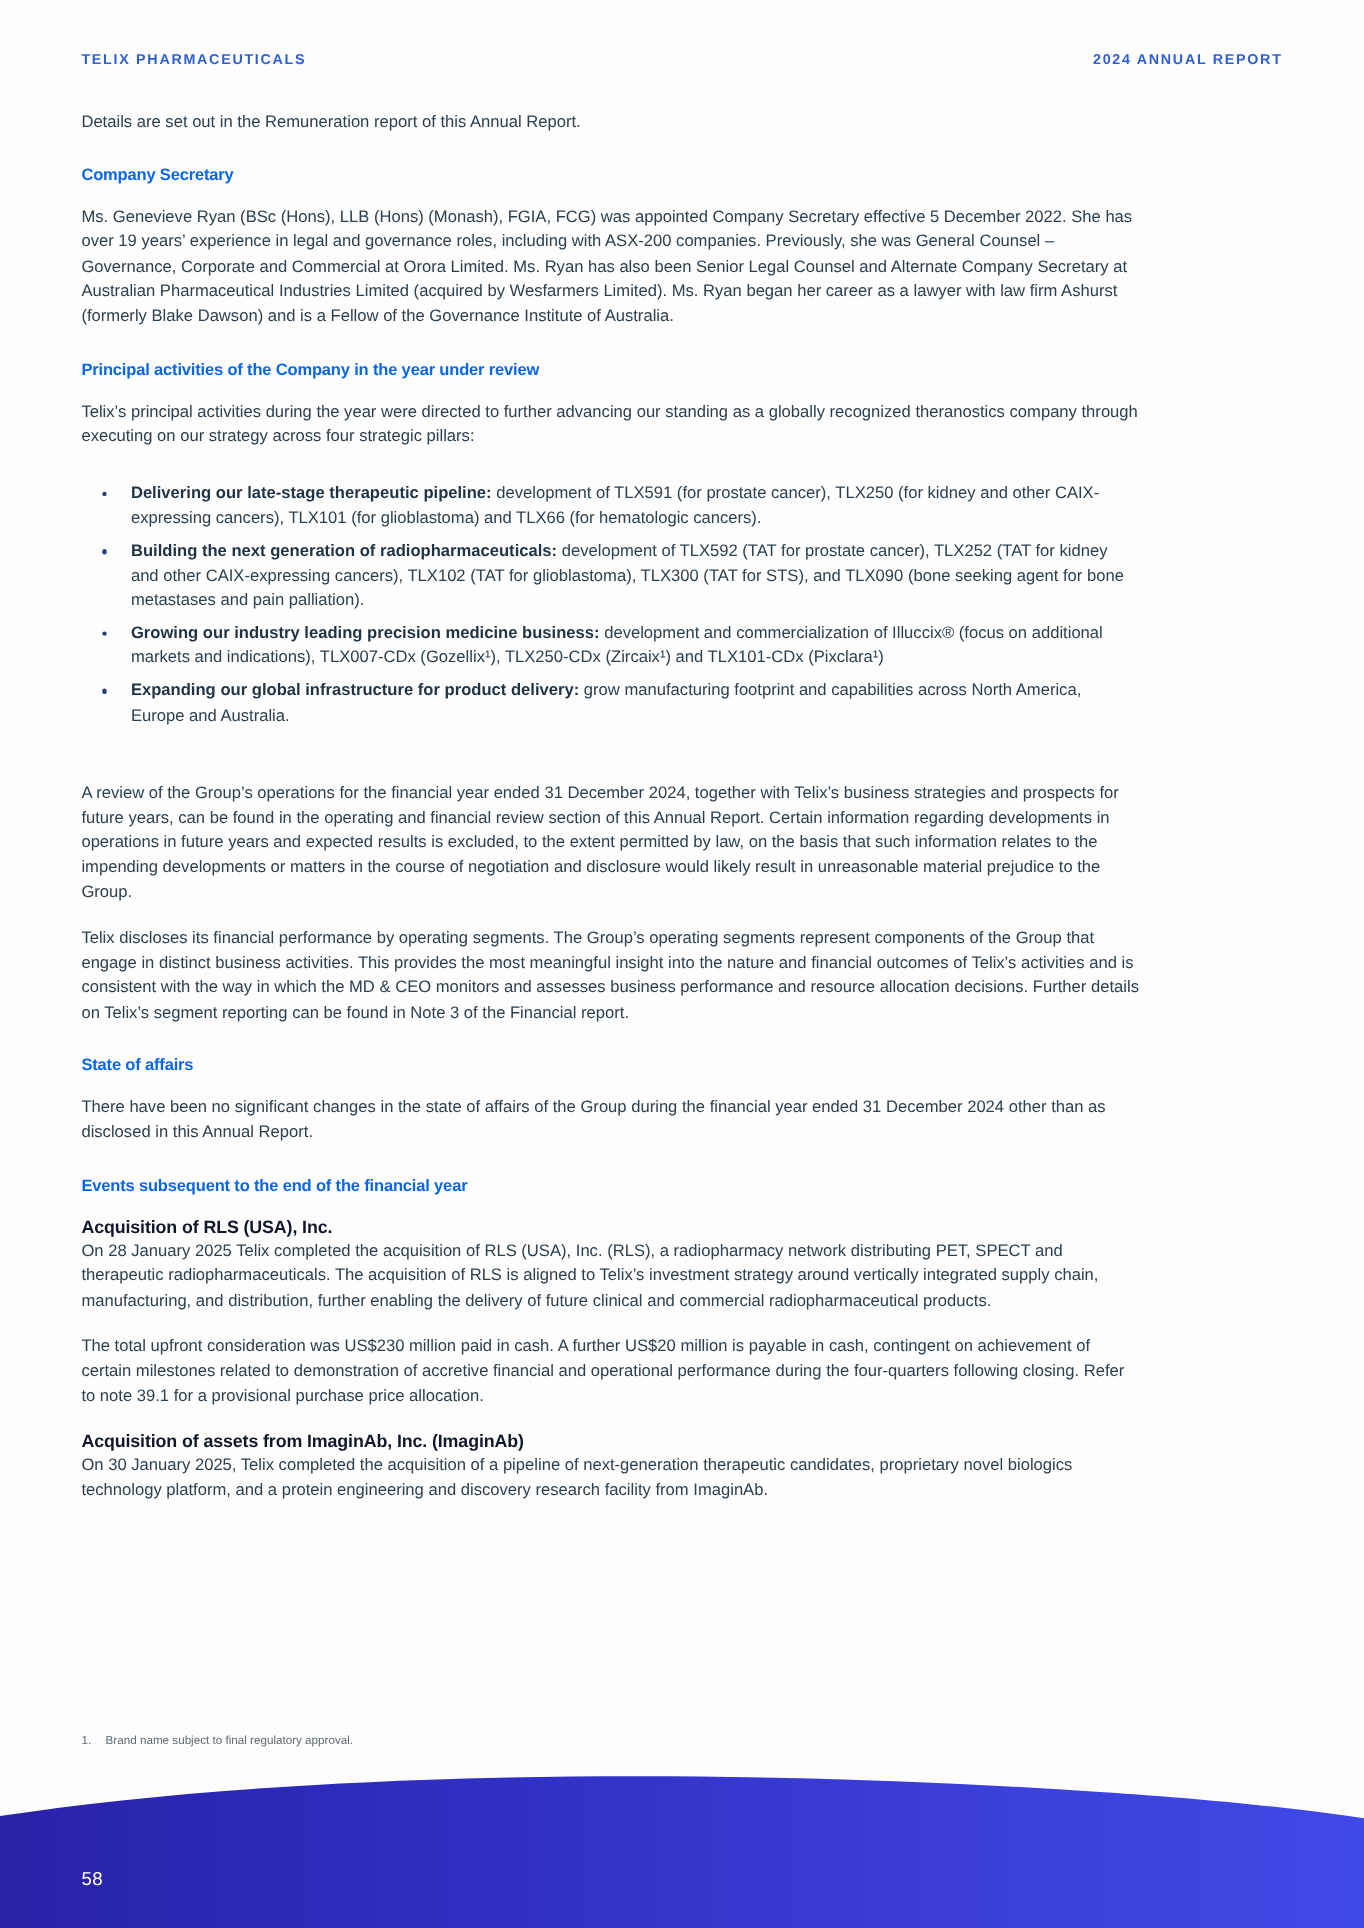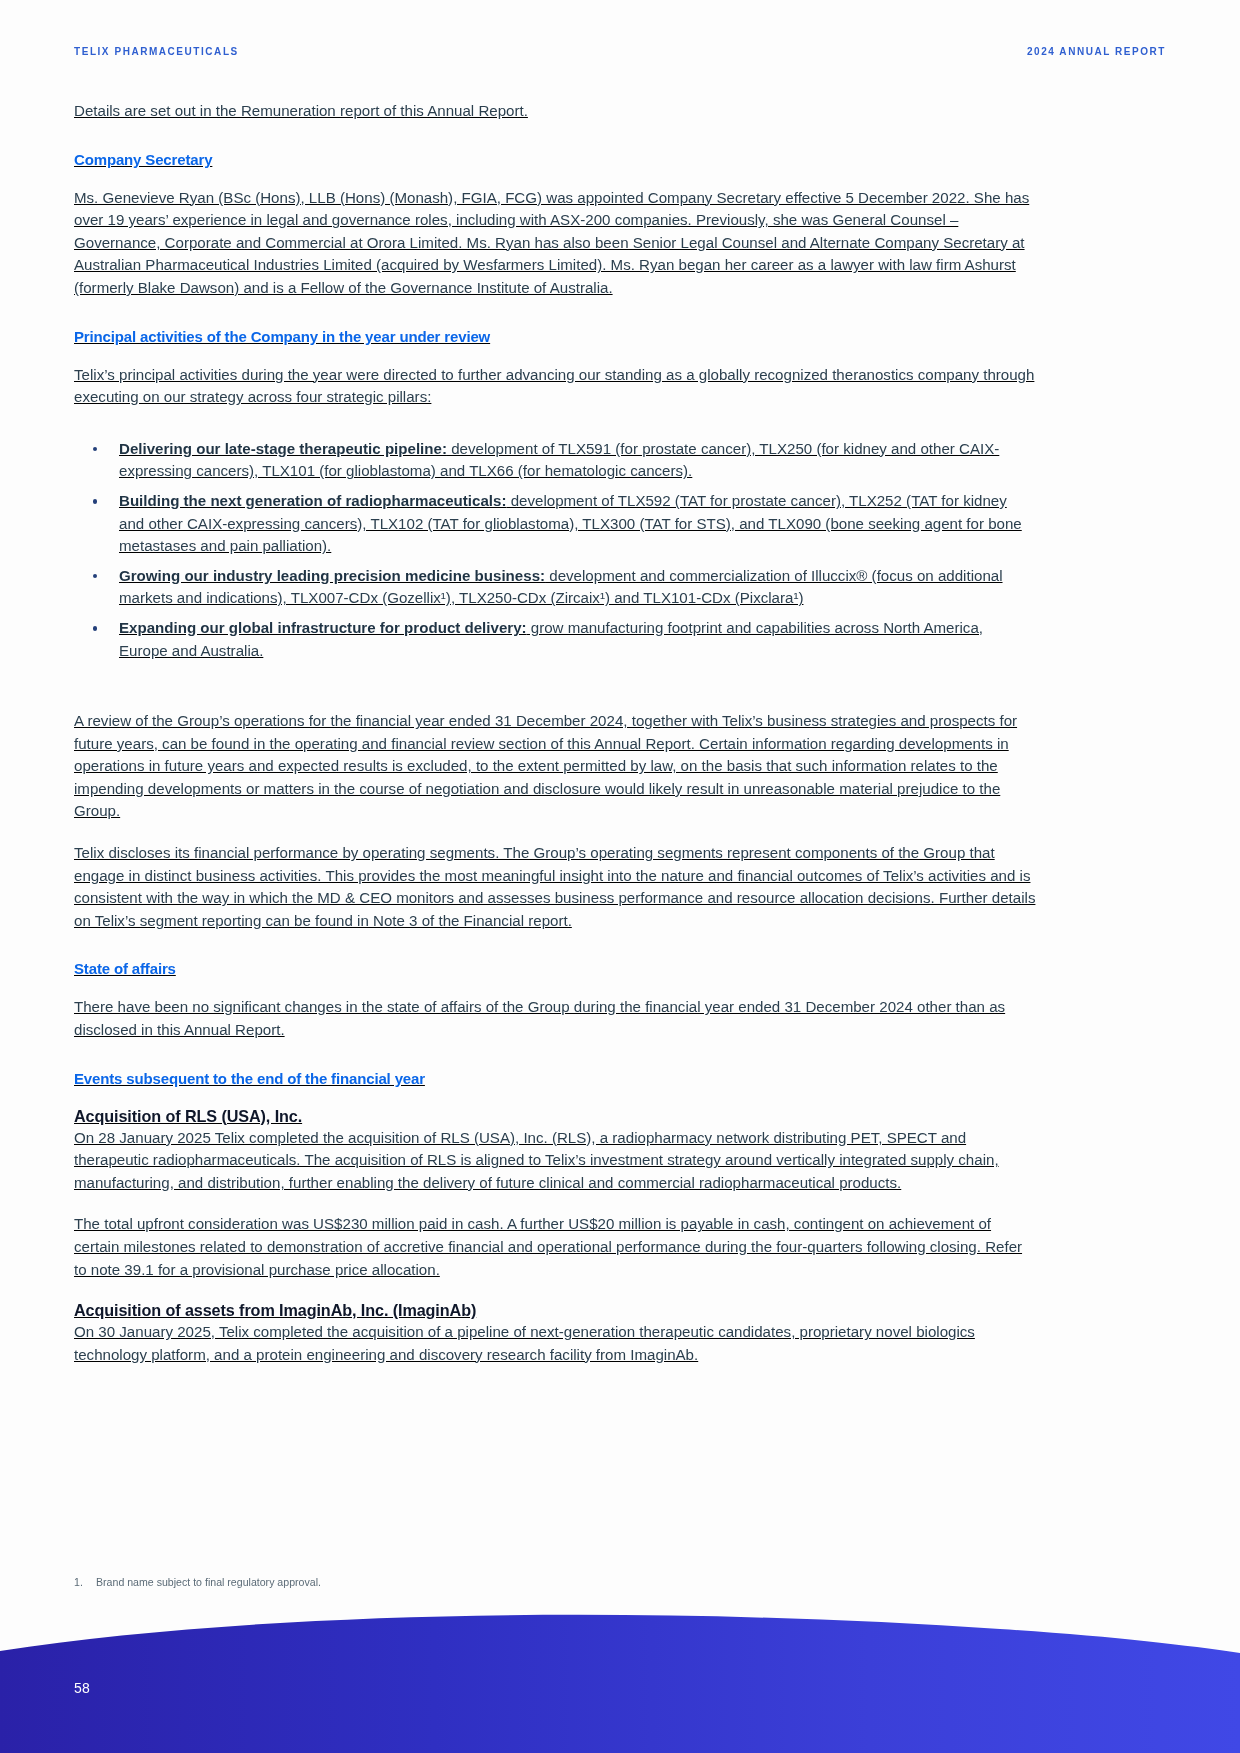--- a/index.html
+++ b/index.html
@@ -24,34 +24,33 @@
 
   
   .running-header {
     position: absolute;
     top: 46px;
     left: 74px;
     right: 74px;
     display: flex;
     justify-content: space-between;
     align-items: baseline;
-    font-size: 10px;
+    font-size: 13px;
     letter-spacing: 1.55px;
     color: #2f5fd0;
     font-weight: 600;
   }
   .running-header .right { text-align: center; }
 
   
   .content {
     position: absolute;
     top: 100px;
     left: 74px;
     width: 962px;
-    text-decoration: underline;
   }
 
   p, li {
     color: #2b3f4e;
     font-size: 15.1px;
     line-height: 22.6px;
     margin: 0;
   }
 
   p.body {
@@ -131,23 +130,23 @@
     bottom: 0;
     width: 1240px;
     height: 150px;
     overflow: hidden;
   }
   .wave svg { display: block; }
 
   .page-number {
     position: absolute;
     left: 74px;
-    bottom: 57px;
+    bottom: 34px;
     color: #ffffff;
-    font-size: 14px;
+    font-size: 17px;
     letter-spacing: 0.3px;
   }
 </style>
 </head>
 <body>
 
 <div class="page">
 
   <div class="running-header">
     <span class="left">TELIX PHARMACEUTICALS</span>

